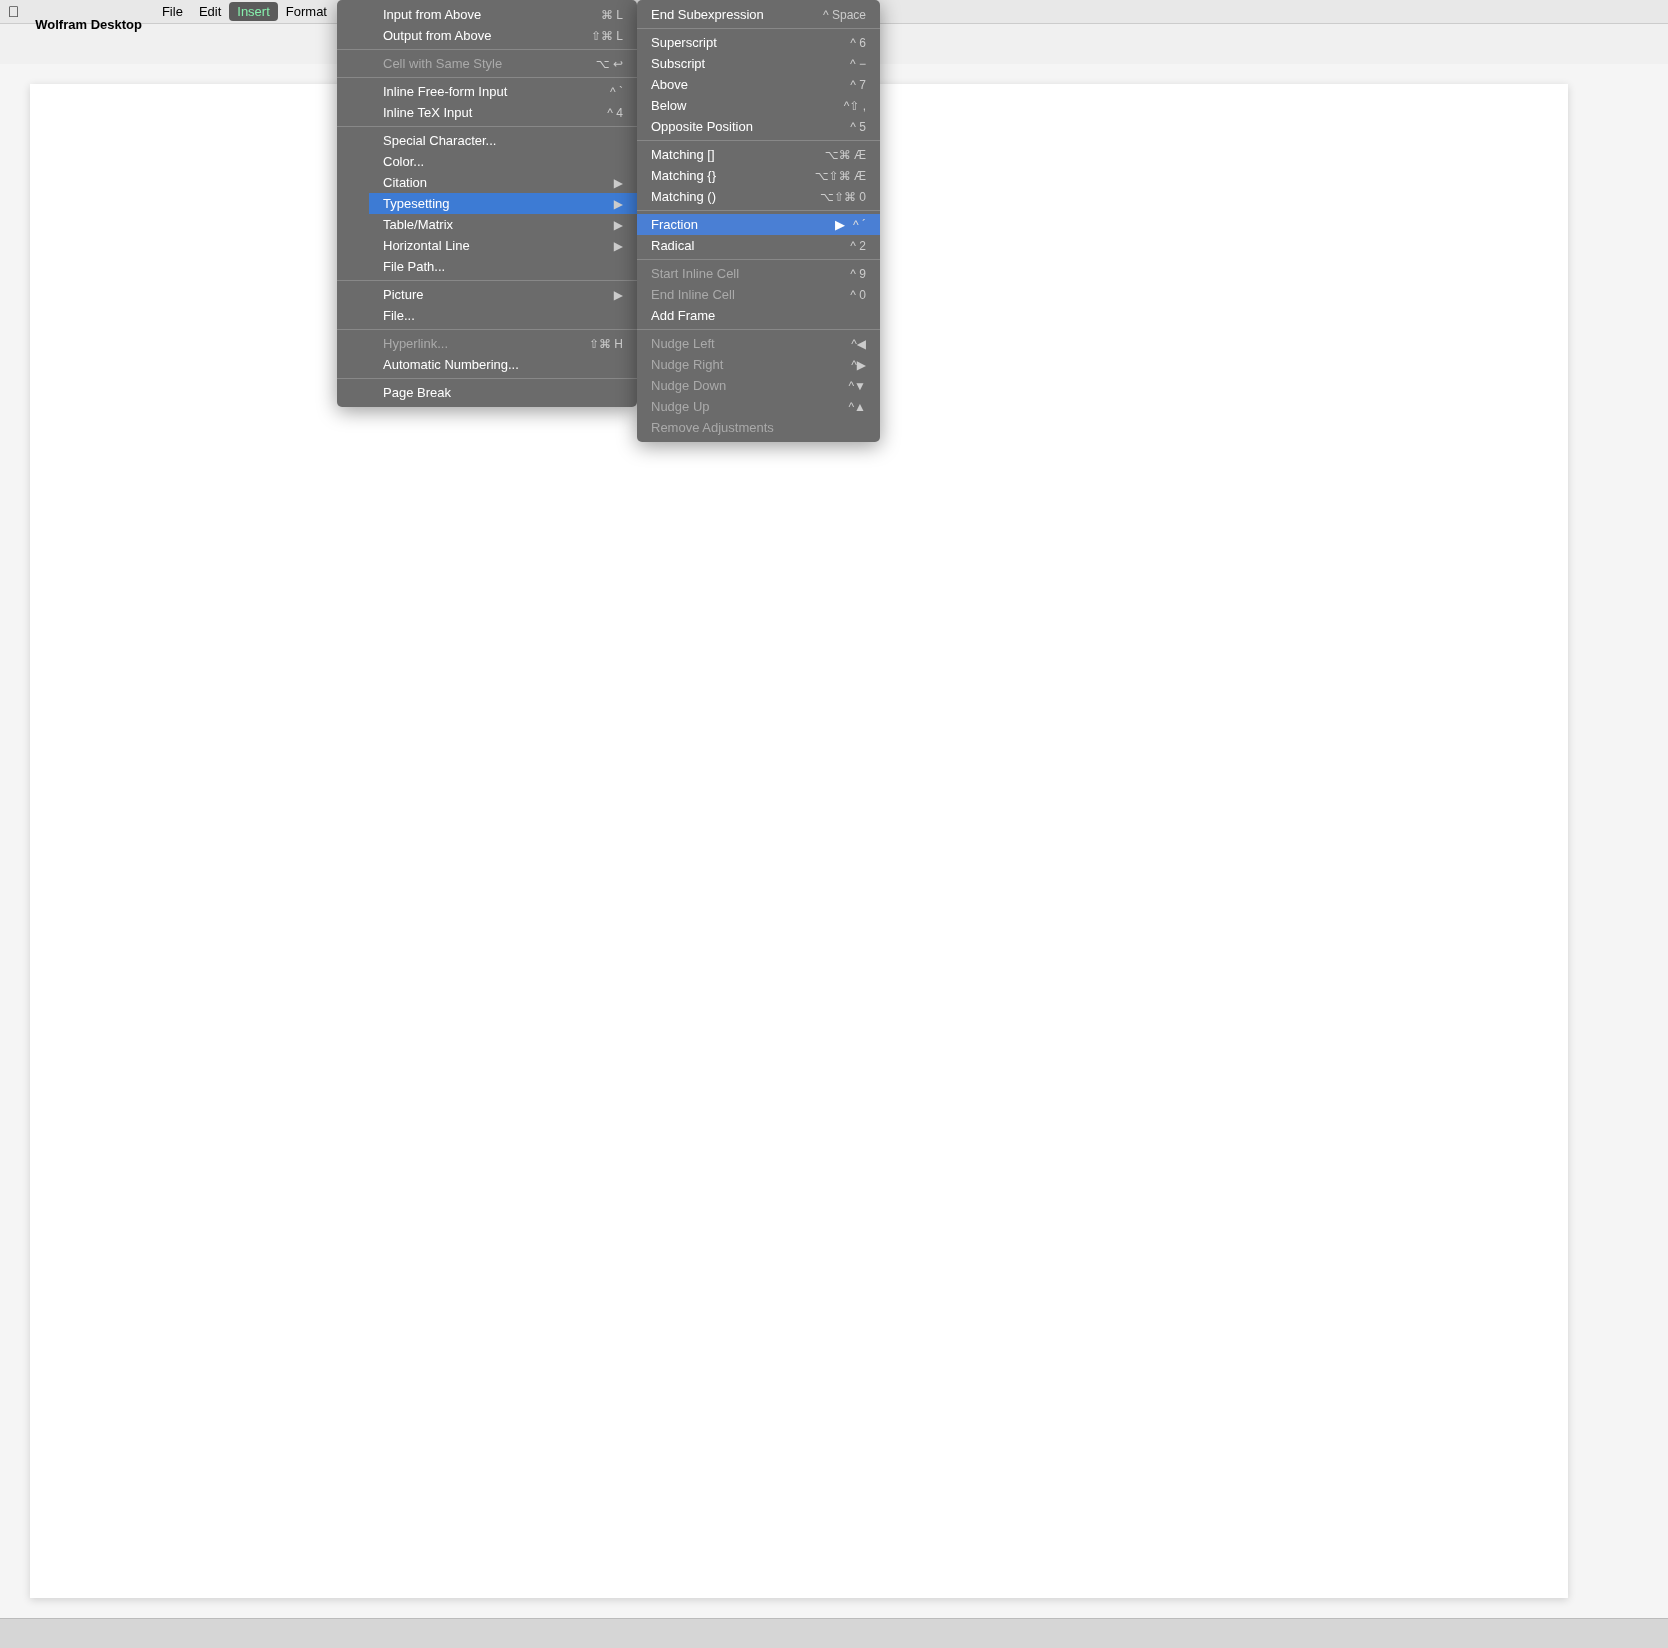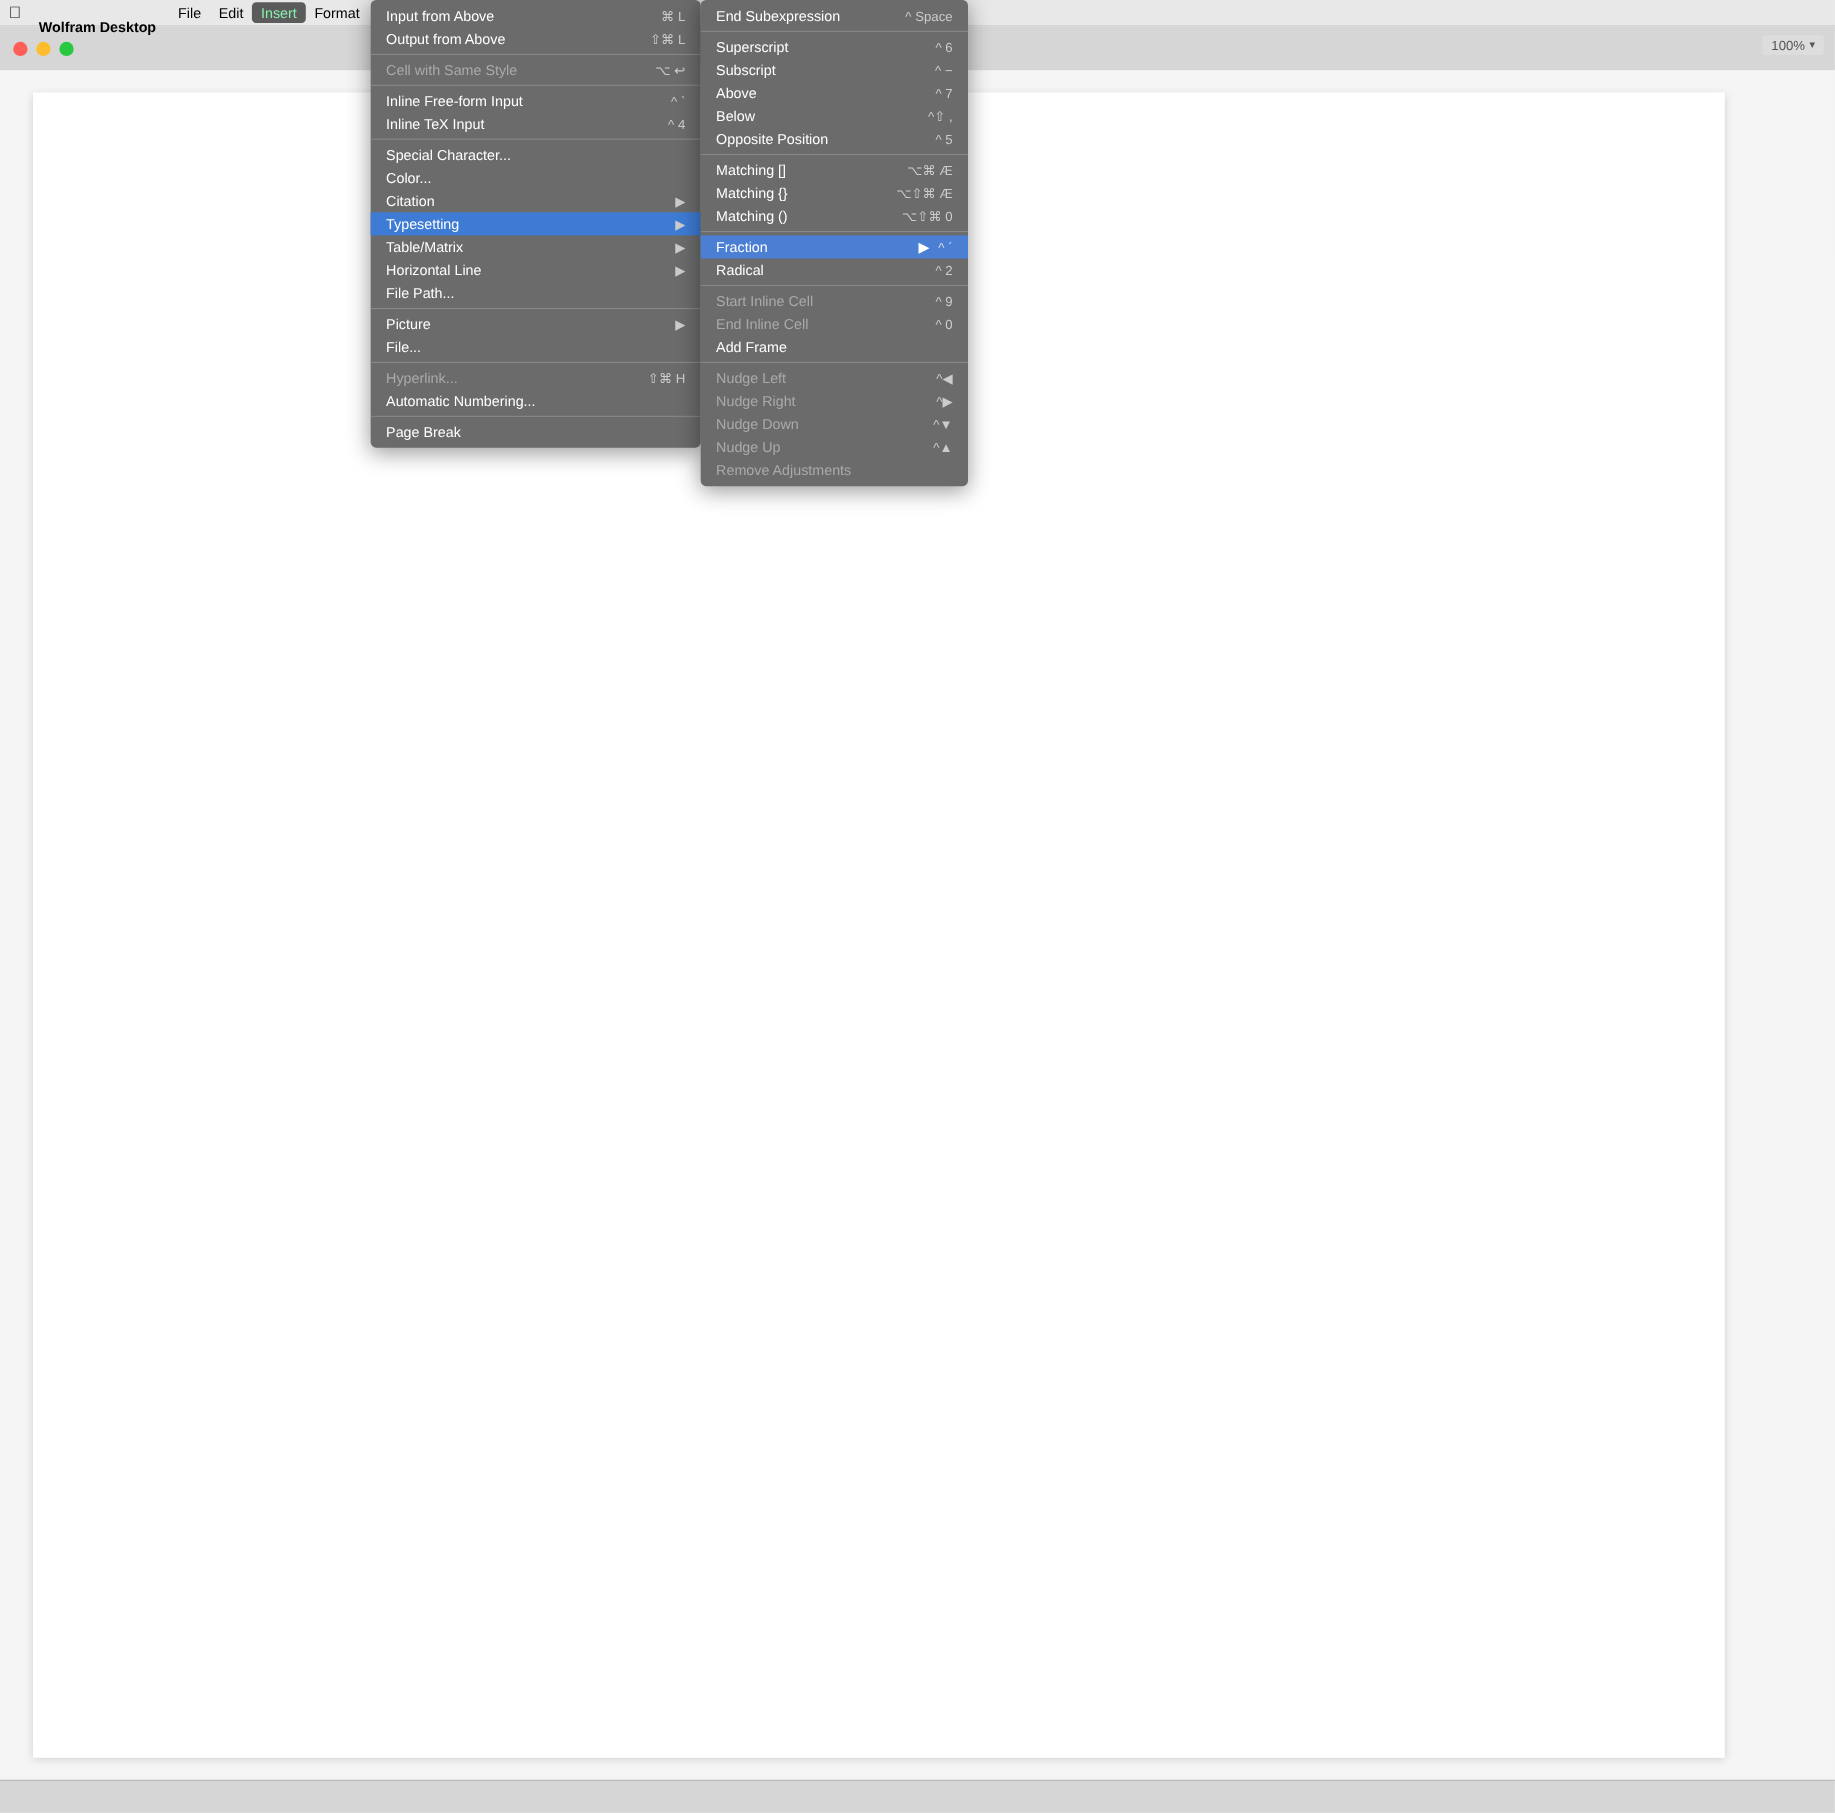--- a/index.html
+++ b/index.html
@@ -96,20 +96,21 @@
 
     .menu-item {
       display: flex;
       align-items: center;
       justify-content: space-between;
       padding: 3px 14px;
       cursor: default;
       font-size: 13px;
       color: #fff;
       min-height: 20px;
+      margin-left: 32px;
     }
     .menu-item:hover, .menu-item.active {
       background: #3d7bd4;
     }
     .menu-item.disabled {
       color: #aaa;
     }
     .menu-item .shortcut {
       color: #ccc;
       font-size: 12px;
@@ -189,29 +190,20 @@
   <span class="menubar-item">Cell</span>
   <span class="menubar-item">Graphics</span>
   <span class="menubar-item">Evaluation</span>
   <span class="menubar-item">Palettes</span>
   <span class="menubar-item">Window</span>
   <span class="menubar-item">Help</span>
 </div>
 
 <div class="window">
 
-  <div class="window-chrome">
-    <div class="traffic-light tl-close"></div>
-    <div class="traffic-light tl-minimize"></div>
-    <div class="traffic-light tl-maximize"></div>
-    <div style="position:absolute; right: 10px; top: 8px; font-size:12px; color:#555; background:#ddd; padding:2px 8px; border-radius:3px; display:flex; align-items:center; gap:4px;">
-      <span>100%</span>
-      <span style="font-size:10px;">▾</span>
-    </div>
-  </div>
 
   <div class="document-area">
     <div style="position:absolute; top:20px; left:30px; right:100px; bottom:20px; background:#fff; box-shadow:0 2px 8px rgba(0,0,0,0.15);">
     </div>
   </div>
 
   <div class="status-bar"></div>
 </div>
 
 <div class="insert-menu">

